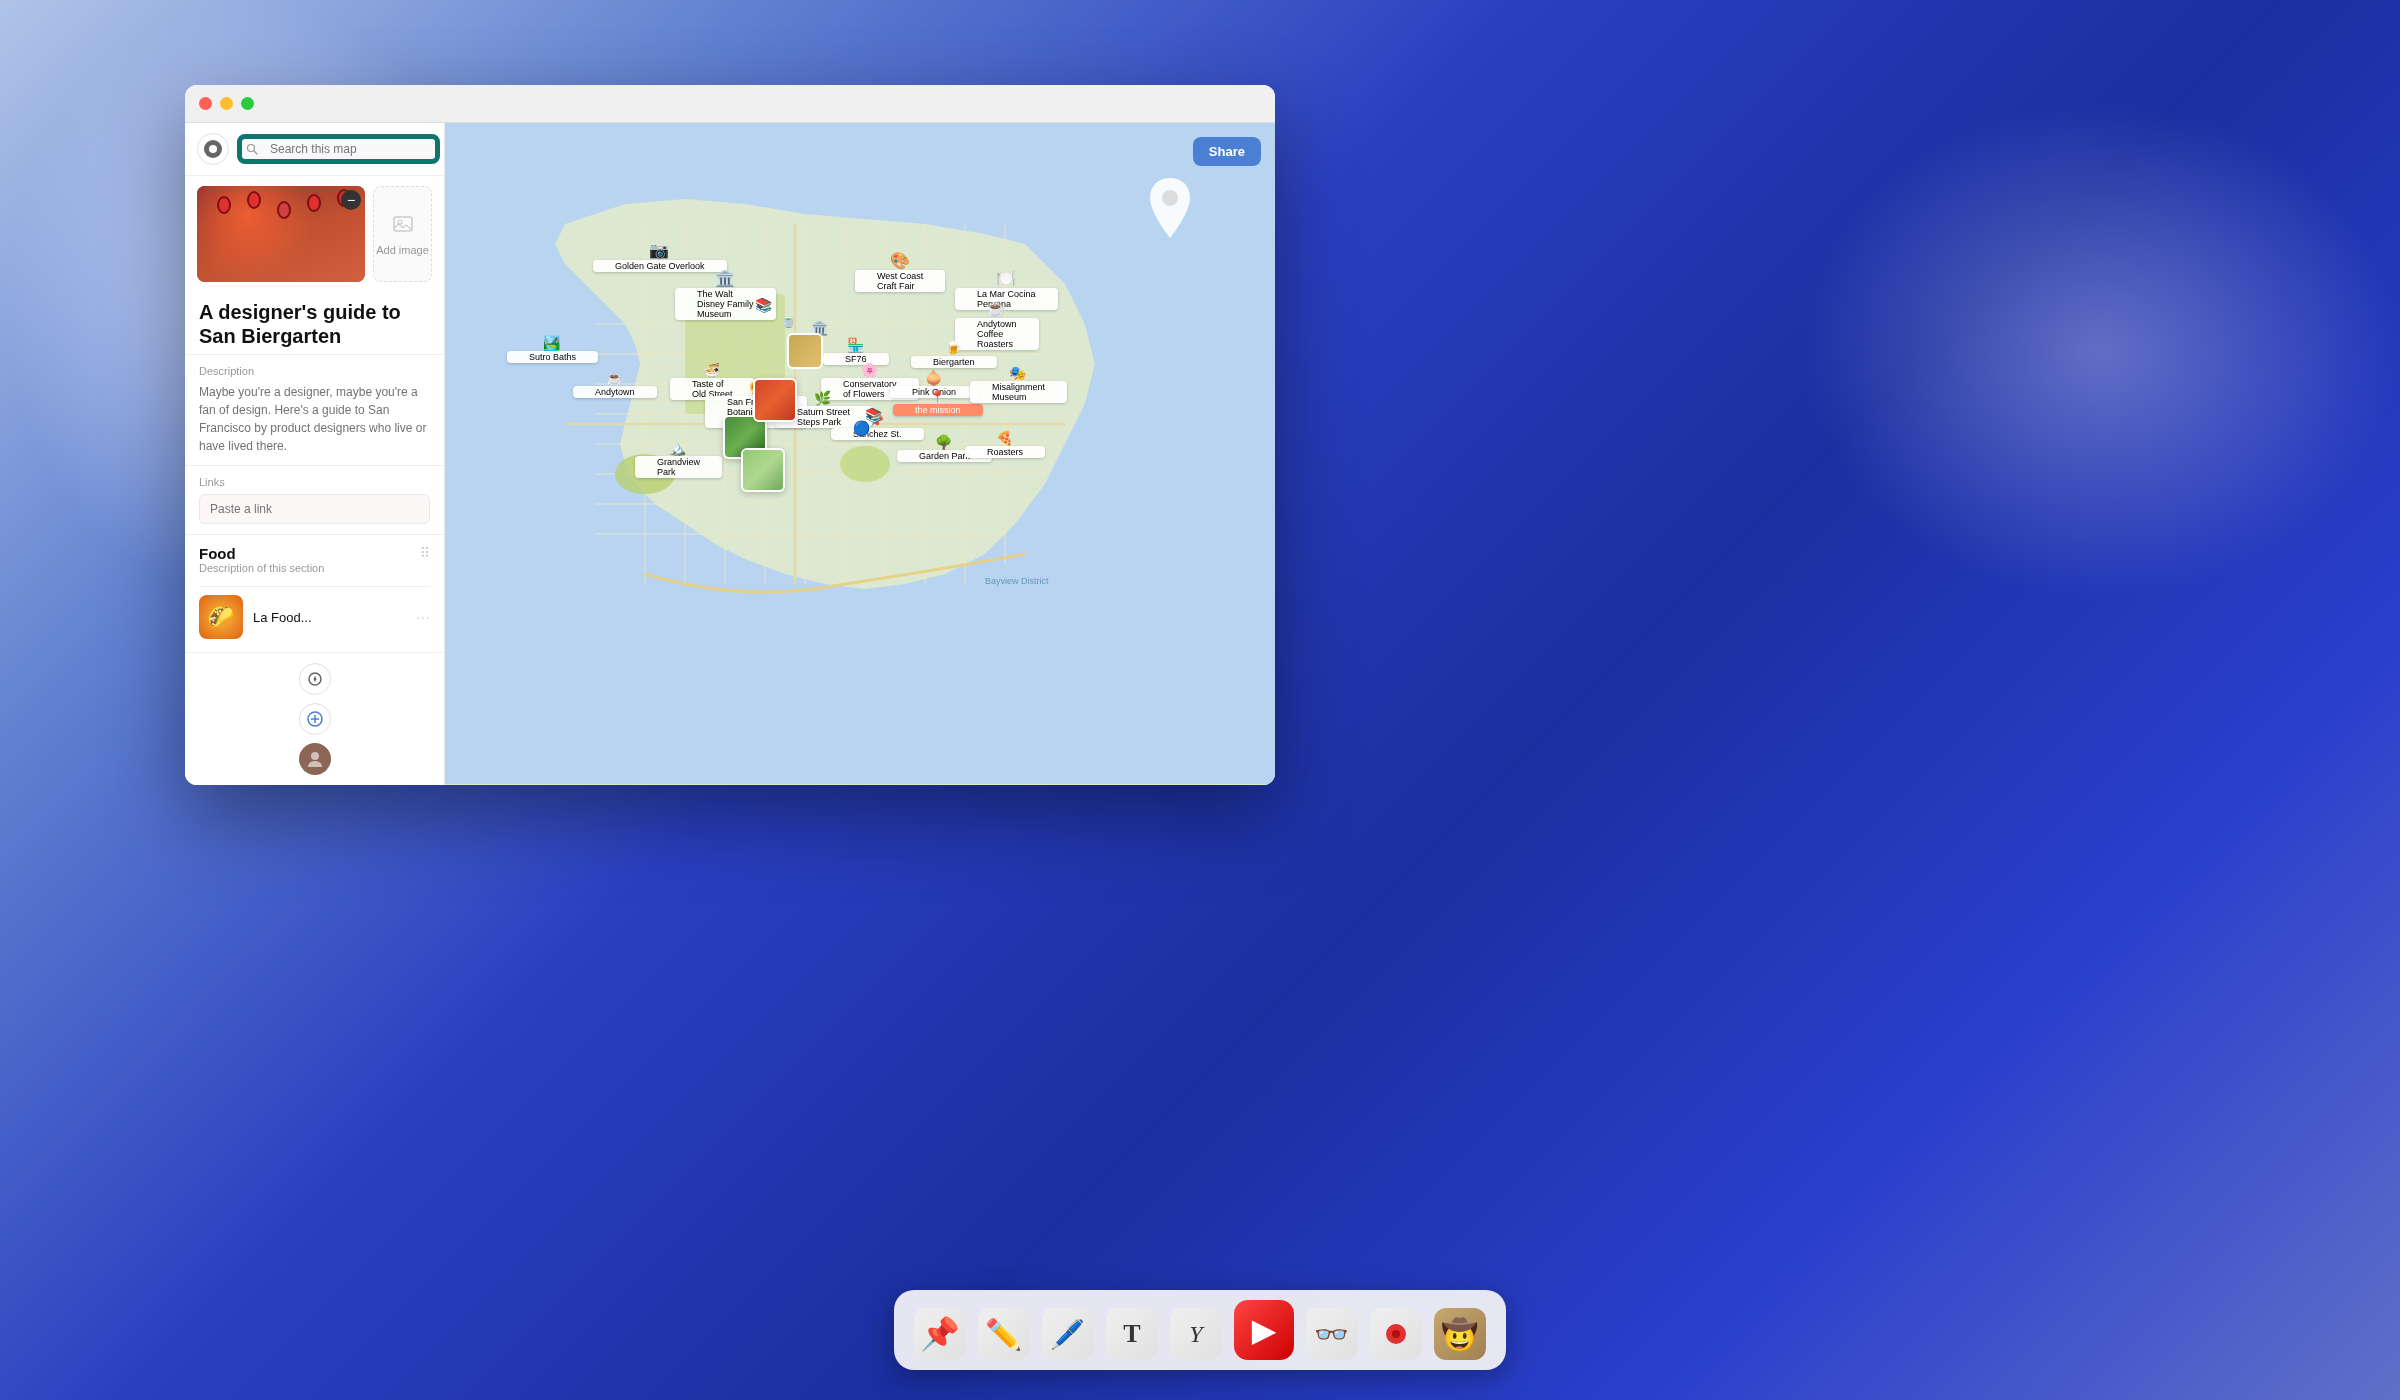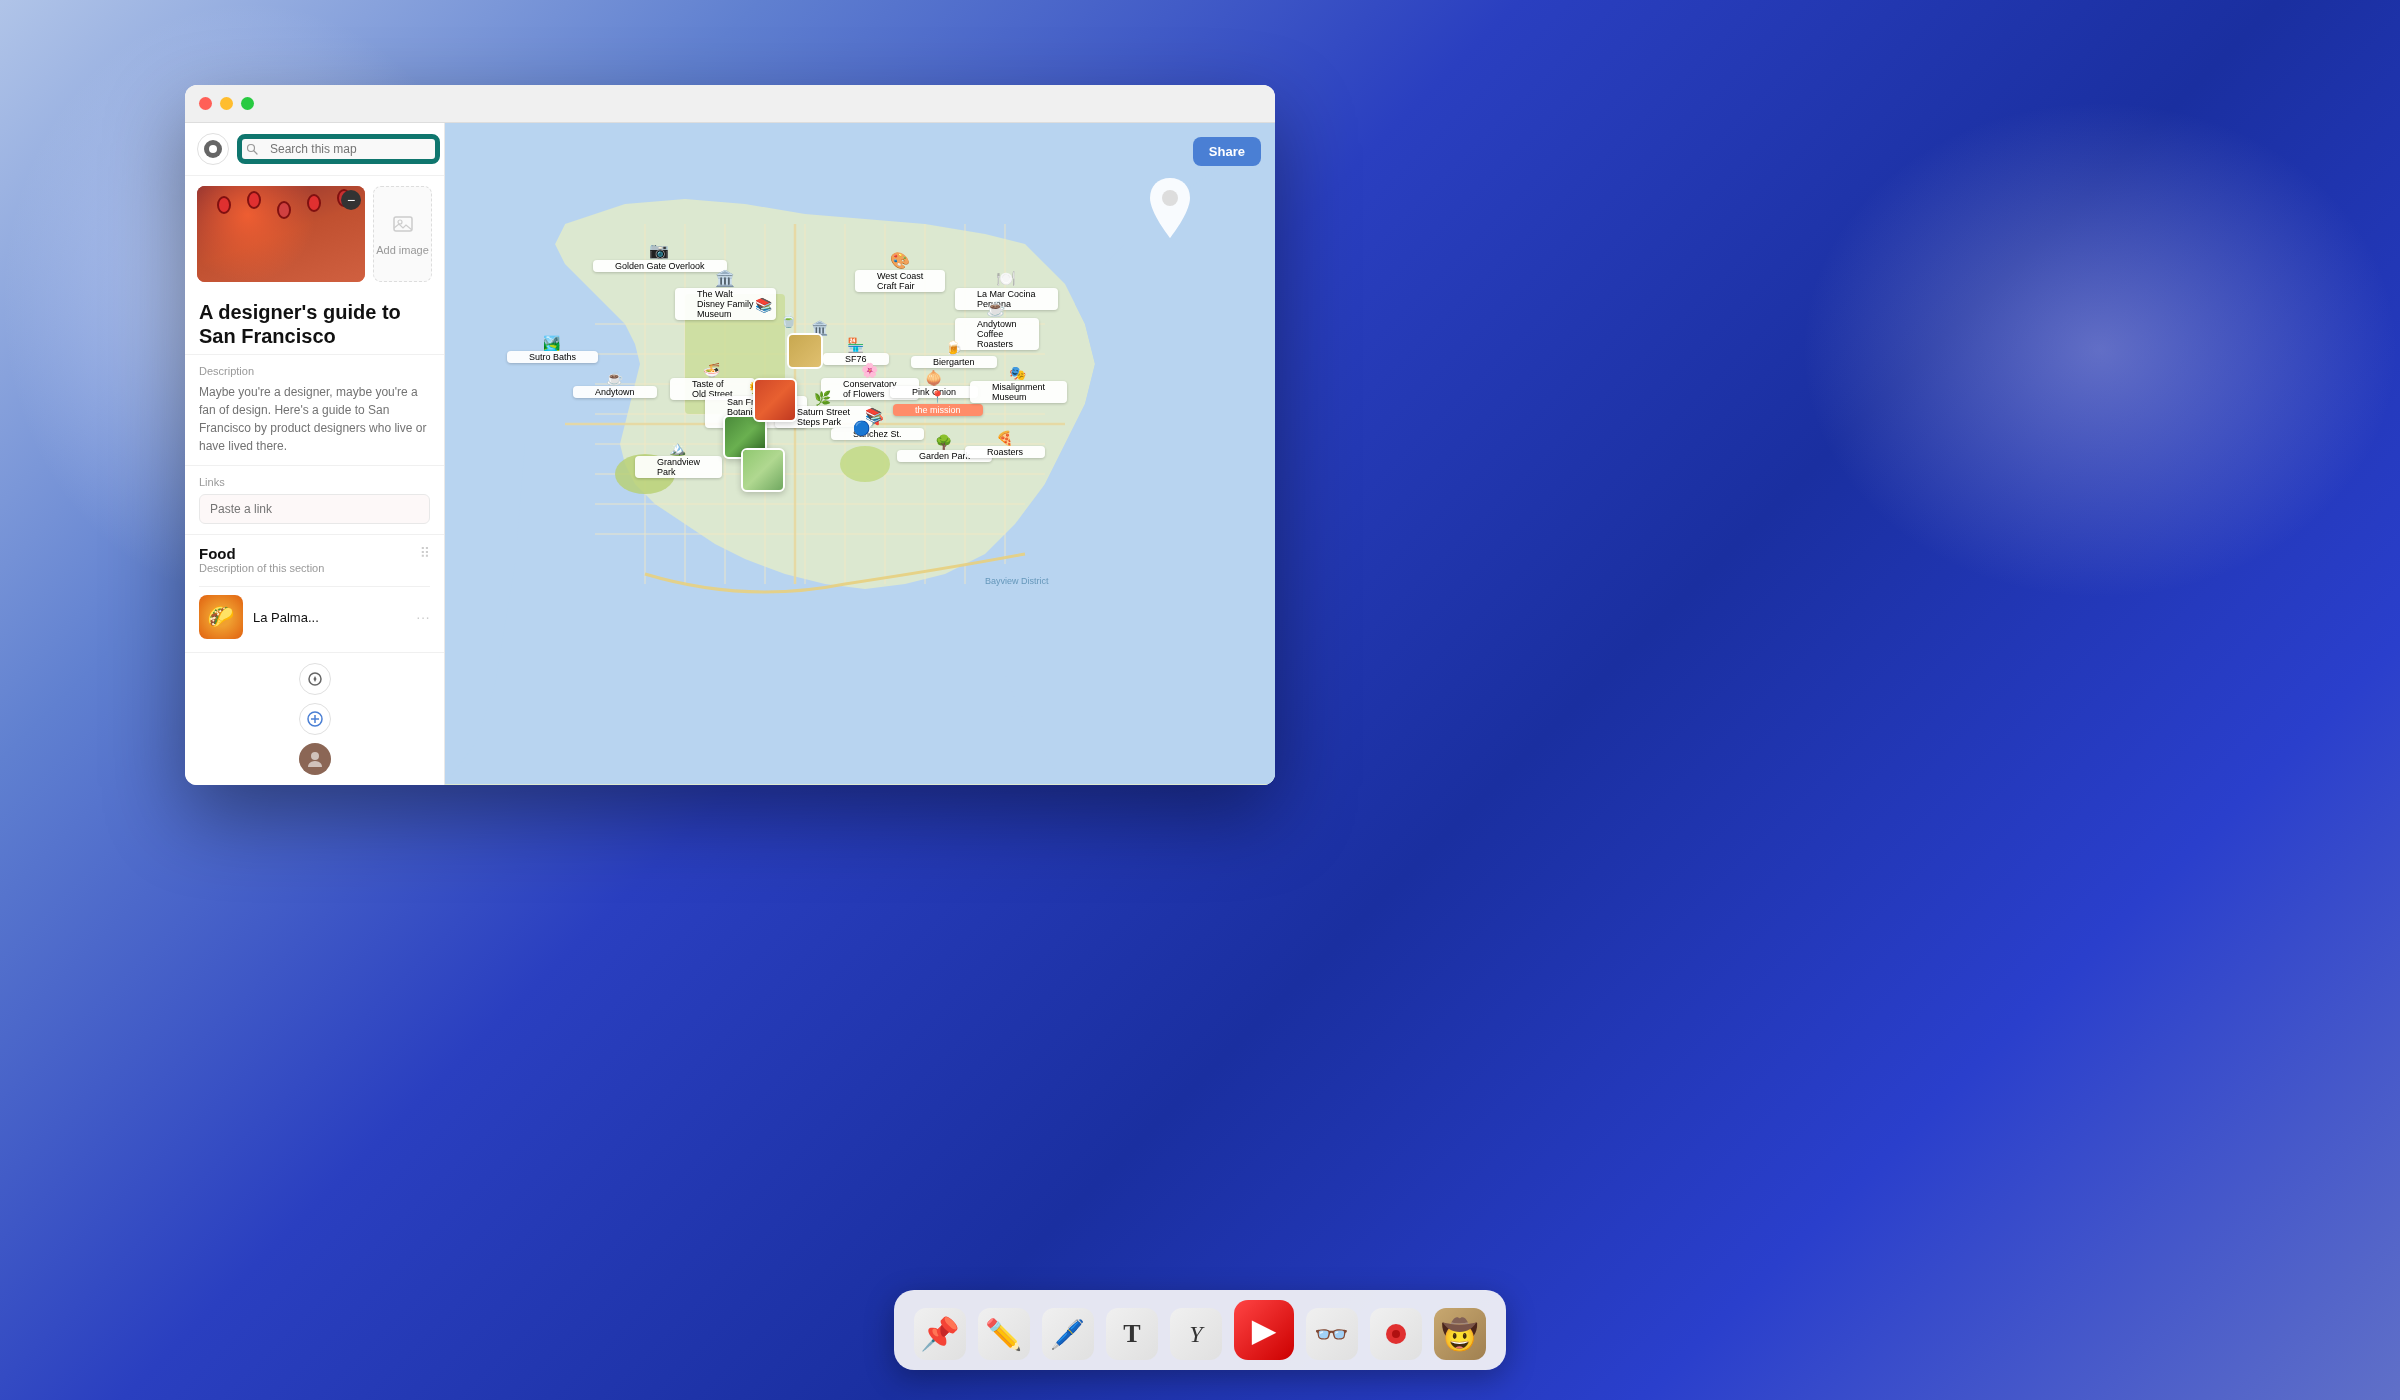--- a/index.html
+++ b/index.html
@@ -528,21 +528,21 @@
                 <rect x="2" y="4" width="18" height="14" rx="2" stroke="#ccc" stroke-width="1.5"></rect>
                 <circle cx="8" cy="9" r="2" stroke="#ccc" stroke-width="1.2"></circle>
                 <path d="M2 15l5-4 4 4 3-3 6 5" stroke="#ccc" stroke-width="1.2" fill="none"></path>
               </svg>
             </div>
             <span class="add-image-label">Add image</span>
           </div>
         </div>
 
         <div class="map-title-section">
-          <div class="map-title">A designer's guide to San Francisco</div>
+          <div class="map-title">A designer's guide to San Biergarten</div>
         </div>
 
         <div class="desc-section">
           <div class="section-label">Description</div>
           <div class="desc-text">Maybe you're a designer, maybe you're a fan of design. Here's a guide to San Francisco by product designers who live or have lived there.</div>
         </div>
 
         <div class="links-section">
           <div class="section-label">Links</div>
           <input class="link-input" type="text" placeholder="Paste a link" style="">
@@ -554,21 +554,21 @@
               <div class="food-title">Food</div>
               <div class="food-desc">Description of this section</div>
             </div>
             <div class="drag-handle">⠿</div>
           </div>
 
           <div class="place-item">
             <div class="place-thumb">
               <span>🌮</span>
             </div>
-            <span class="place-name">La Palma...</span>
+            <span class="place-name">La Food...</span>
             <span class="place-more">···</span>
           </div>
         </div>
 
       </div>
 
       <div class="sidebar-bottom-icons">
         <div class="bottom-icon-btn">
           <svg width="16" height="16" viewBox="0 0 16 16" fill="none">
             <circle cx="8" cy="8" r="6" stroke="#666" stroke-width="1.5"></circle>

